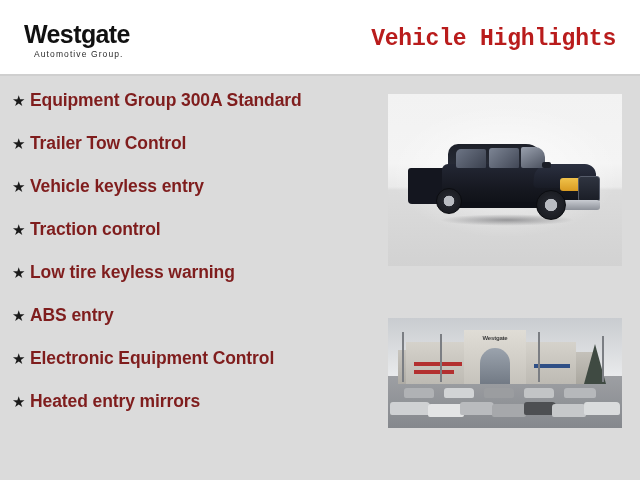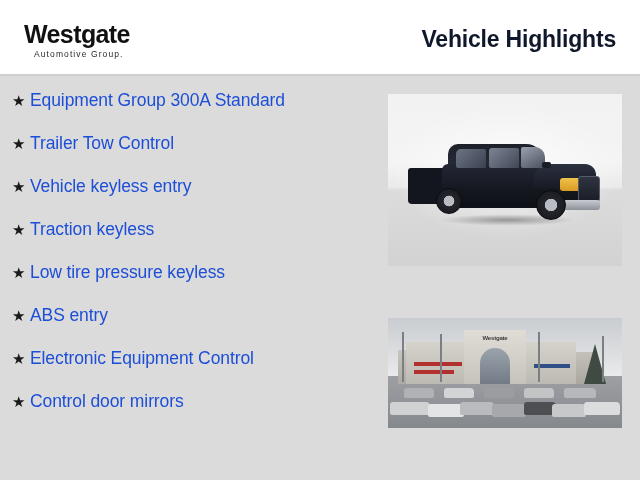--- a/index.html
+++ b/index.html
@@ -55,24 +55,24 @@
     font-weight: normal;
     letter-spacing: 1.1px;
     color: #2a2a2a;
     margin-top: 2px;
     margin-left: 10px;
   }
   .slide-title {
     position: absolute;
     right: 24px;
     top: 26px;
-    font-family: Liberation Sans, sans-serif;
+    font-family: Liberation Mono, monospace;
     font-size: 23px;
     font-weight: bold;
-    color: #0f172a;
+    color: #b91c1c;
     letter-spacing: -0.2px;
     white-space: nowrap;
   }
   .header-rule {
     position: absolute;
     left: 0;
     top: 74px;
     width: 640px;
     height: 2px;
     background: #cfcfcf;
@@ -111,22 +111,22 @@
     line-height: 25px;
     color: #1a1a1a;
     text-align: left;
     padding-left: 4px;
     box-sizing: border-box;
   }
   .feature-text {
     flex: 1 1 auto;
     font-family: "Liberation Sans", sans-serif;
     font-size: 17.5px;
-    font-weight: normal;
-    color: #1d4ed8;
+    font-weight: bold;
+    color: #7f1d1d;
     line-height: 25px;
     letter-spacing: -0.1px;
   }
 
   
   .photo {
     position: absolute;
     background: #e8e8e8;
     overflow: hidden;
   }
@@ -427,41 +427,41 @@
         <span class="feature-text">Trailer Tow Control</span>
       </li>
 
       <li class="feature-item">
         <span class="bullet-star">★</span>
         <span class="feature-text">Vehicle keyless entry</span>
       </li>
 
       <li class="feature-item">
         <span class="bullet-star">★</span>
-        <span class="feature-text">Traction keyless</span>
-      </li>
-
-      <li class="feature-item">
-        <span class="bullet-star">★</span>
-        <span class="feature-text">Low tire pressure keyless</span>
+        <span class="feature-text">Traction control</span>
+      </li>
+
+      <li class="feature-item">
+        <span class="bullet-star">★</span>
+        <span class="feature-text">Low tire keyless warning</span>
       </li>
 
       <li class="feature-item">
         <span class="bullet-star">★</span>
         <span class="feature-text">ABS entry</span>
       </li>
 
       <li class="feature-item">
         <span class="bullet-star">★</span>
         <span class="feature-text">Electronic Equipment Control</span>
       </li>
 
       <li class="feature-item">
         <span class="bullet-star">★</span>
-        <span class="feature-text">Control door mirrors</span>
+        <span class="feature-text">Heated entry mirrors</span>
       </li>
 
     </ul>
   </div>
 
   <div class="photo photo-truck">
     <div class="studio-bg"></div>
     <div class="studio-vignette"></div>
     <div class="truck">
       <div class="tk-shadow"></div>

